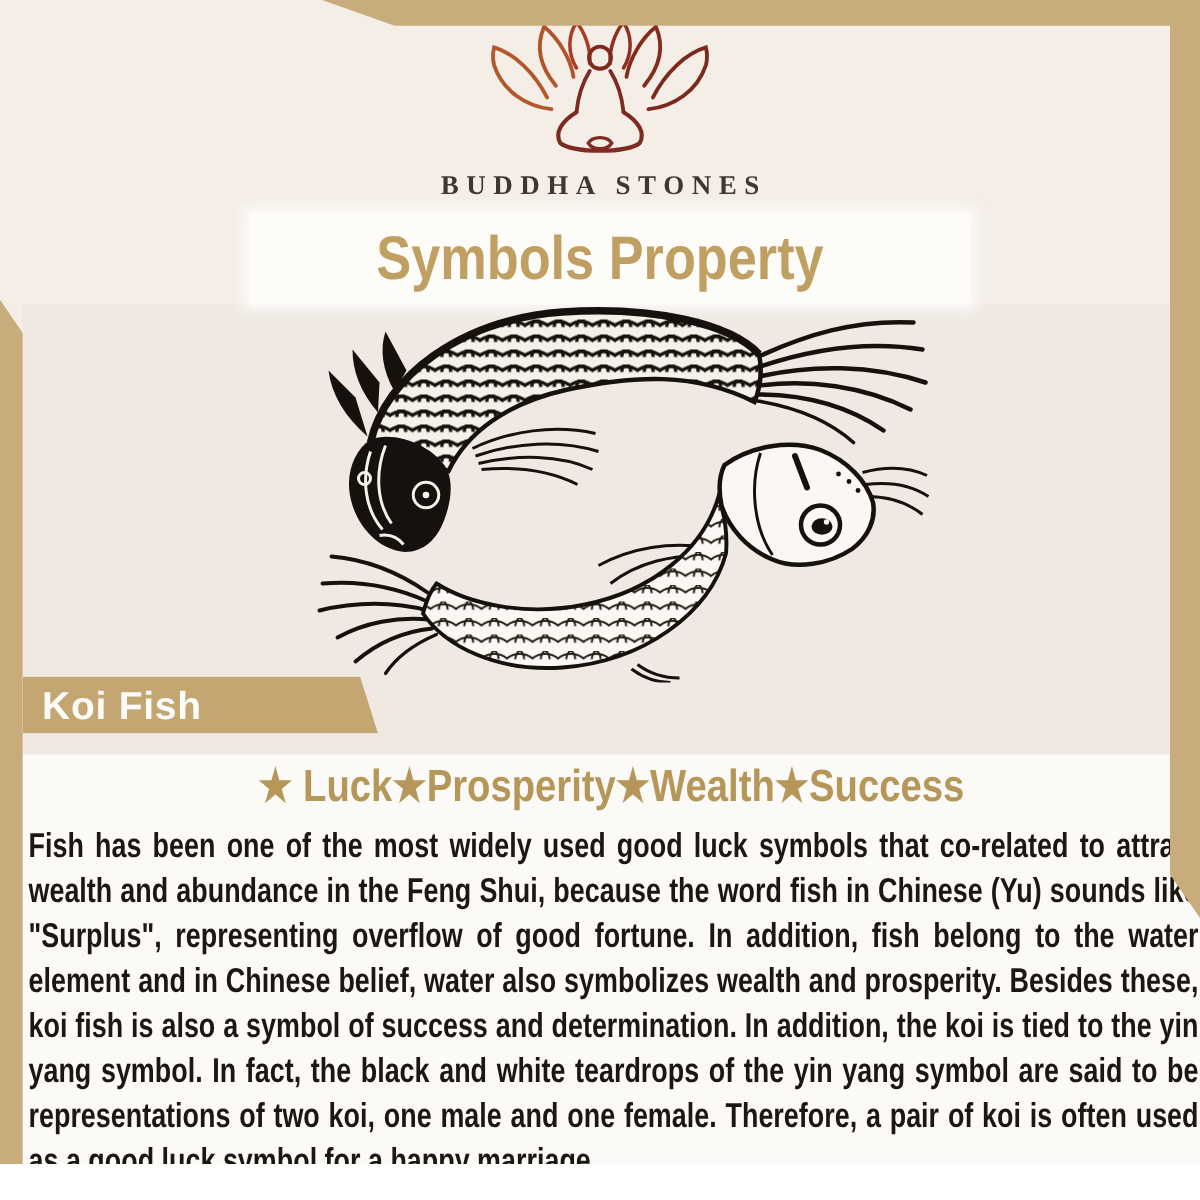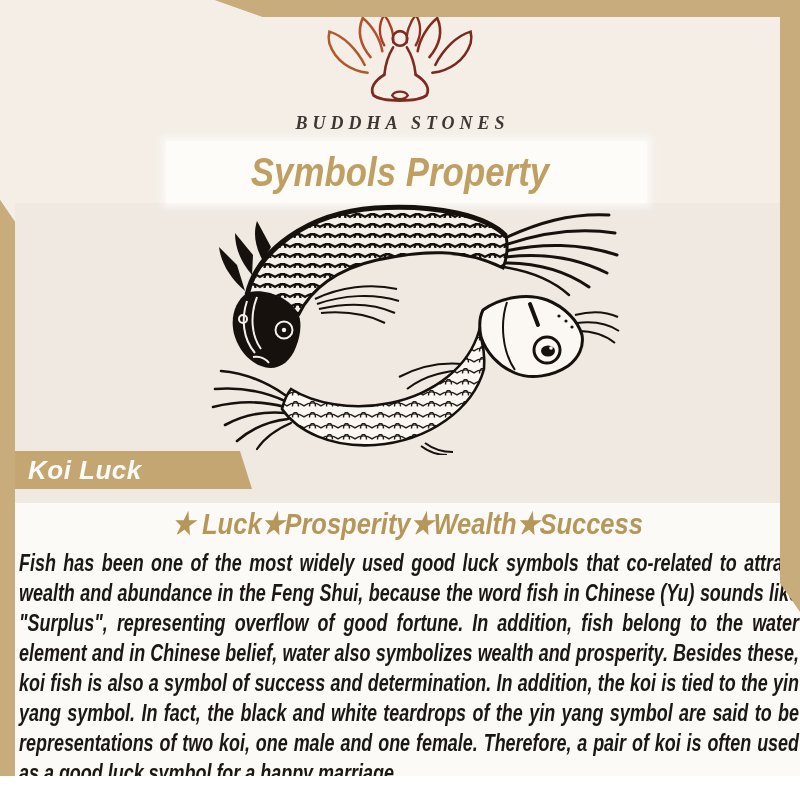--- a/index.html
+++ b/index.html
@@ -1,20 +1,19 @@
 <!DOCTYPE html>
 <html><head>
 <meta charset="utf-8">
 <style>
   html,body{margin:0;padding:0;}
   .canvas{
     position:relative;width:800px;height:776px;overflow:hidden;
     background:#c9ac7c;
     font-family:"Liberation Sans",sans-serif;
-    font-style:italic;
   }
   .layer{position:absolute;inset:0;}
   .bg{z-index:0;}
   .content{z-index:10;}
   .frame{z-index:30;pointer-events:none;}
 
   
   .logo{position:absolute;left:320px;top:12px;width:160px;height:102px;}
   .brand-name{
     position:absolute;left:0;top:113px;width:800px;text-align:center;
@@ -171,21 +170,21 @@
         <ellipse cx="363" cy="148" rx="7" ry="5.5" fill="#17110e"></ellipse>
         <circle cx="366" cy="145" r="1.8" fill="#fbf8f3"></circle>
         <g fill="#17110e">
           <circle cx="374" cy="113" r="1.6"></circle>
             <circle cx="381" cy="118" r="1.6"></circle>
             <circle cx="387" cy="124" r="1.6"></circle>
         </g>
       </g>
     </svg>
 
-    <div class="badge">Koi Luck</div>
+    <div class="badge">Koi Fish</div>
 
     <div class="panel"></div>
     <div class="tagline">★ Luck★Prosperity★Wealth★Success</div>
     <div class="body-text">Fish has been one of the most widely used good luck symbols that co-related to attract wealth and abundance in the Feng Shui, because the word fish in Chinese (Yu) sounds like "Surplus", representing overflow of good fortune. In addition, fish belong to the water element and in Chinese belief, water also symbolizes wealth and prosperity. Besides these, koi fish is also a symbol of success and determination. In addition, the koi is tied to the yin yang symbol. In fact, the black and white teardrops of the yin yang symbol are said to be representations of two koi, one male and one female. Therefore, a pair of koi is often used as a good luck symbol for a happy marriage.</div>
 
   </div>
 
   <svg class="layer frame" viewBox="0 0 800 800" aria-hidden="true">
     <polygon points="215,0 800,0 800,17 263,17" fill="#c9ac7c"></polygon>
     <polygon points="780,17 800,17 800,612 780,583" fill="#c9ac7c"></polygon>

